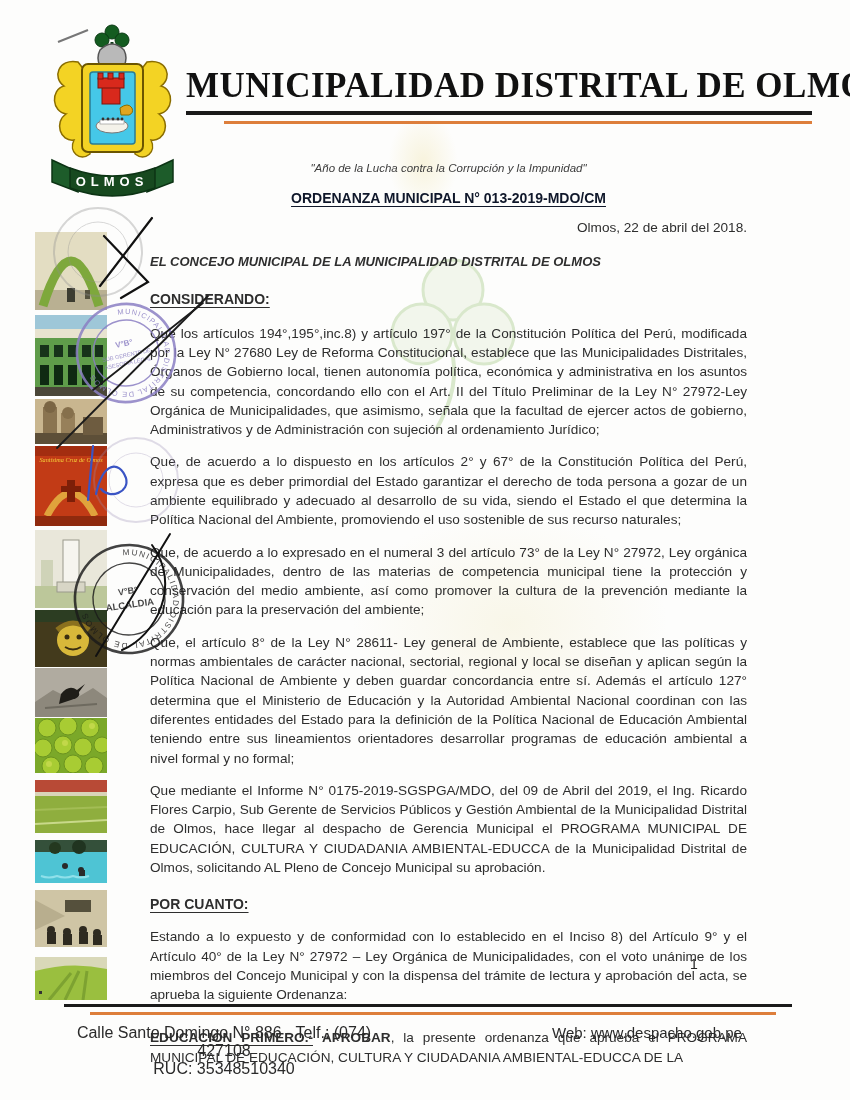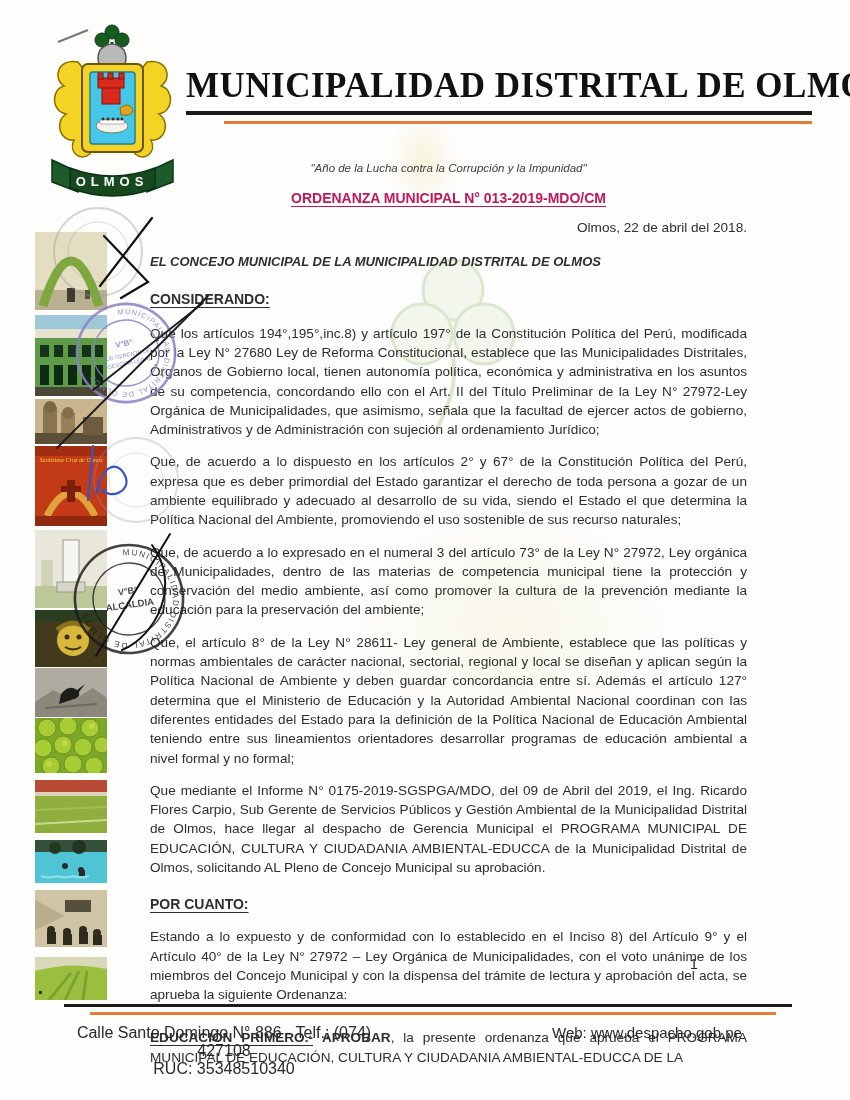--- a/index.html
+++ b/index.html
@@ -16,21 +16,21 @@
     letter-spacing:.5px;color:#111;white-space:nowrap;margin:0;
   }
   .rule-black{height:4px;background:#1a1a1a;margin-top:5px;}
   .rule-orange{height:3px;background:#dd7e3b;margin-top:6px;margin-left:38px;}
   .motto{
     position:absolute;left:150px;top:162px;width:597px;text-align:center;
     font-size:11.5px;font-style:italic;color:#3c3c3c;
   }
   .doc-title{
     position:absolute;left:150px;top:190px;width:597px;text-align:center;
-    font-size:14px;font-weight:bold;color:#be185d;
+    font-size:14px;font-weight:bold;color:#0f172a;
   }
   .doc-title span{text-decoration:underline;text-underline-offset:3px;}
   
   .content{position:absolute;left:150px;top:218px;width:597px;font-size:13.6px;line-height:1.42;}
   .date-line{text-align:right;margin:0 0 16px 0;}
   .addressee{font-weight:bold;margin:0 0 18px 0;font-size:13px;font-style:italic;}
   .section-heading{font-weight:bold;font-size:14px;margin:0 0 14px 0;}
   .section-heading span{text-decoration:underline;text-underline-offset:3px;}
   .para{text-align:justify;margin:0 0 13px 0;}
   .ordinance-title{

